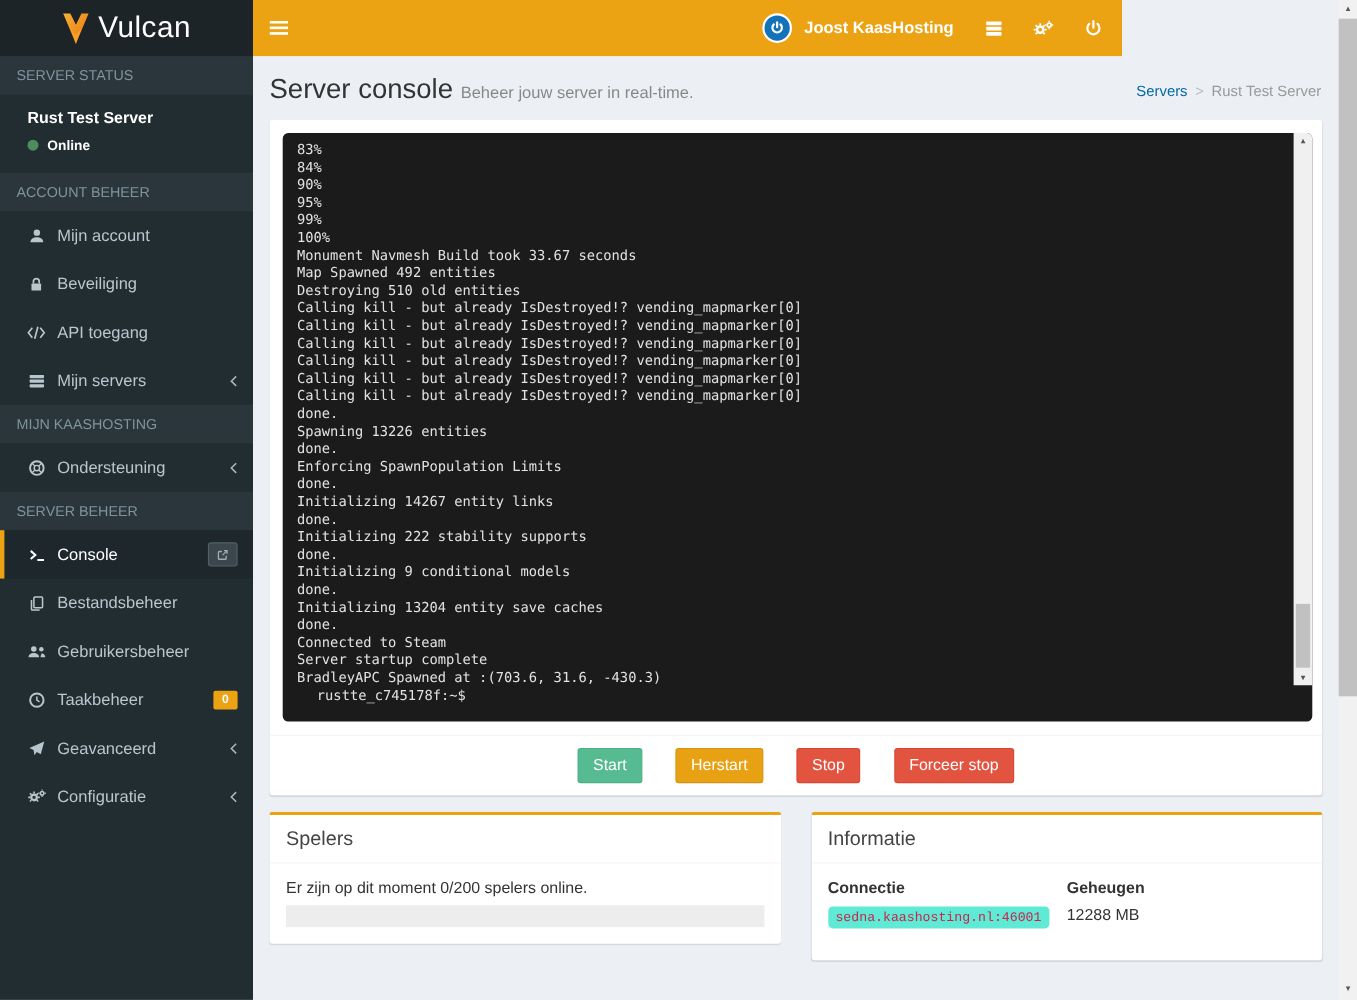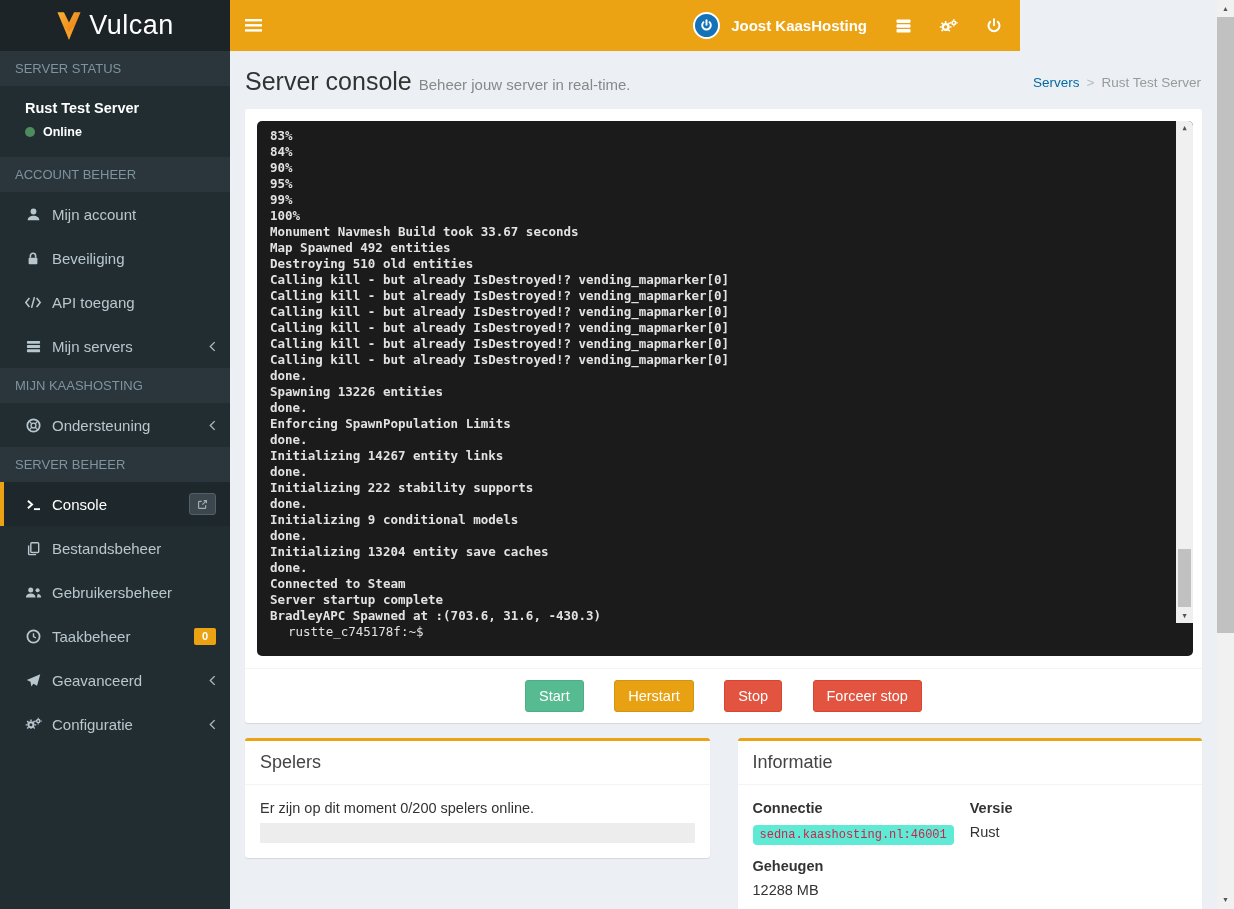--- a/index.html
+++ b/index.html
@@ -44,21 +44,21 @@
   .content-header h1 .sub { font-size:15px; color:#888; font-weight:400; margin-left:7px; }
   .breadcrumb { position:absolute; right:16px; top:24px; font-size:13.5px; color:#999; }
   .breadcrumb .bc-link { color:#0369a1; cursor:pointer; text-decoration:none; }
   .breadcrumb .sep { margin:0 7px; color:#b4bcc1; }
 
   .box { background:#fff; border-radius:3px; box-shadow:0 1px 1px rgba(0,0,0,0.1); margin:0 15px; }
   .box-body { padding:12px 9px 12px 12px; }
 
   .terminal { background:#1b1b1b; border-radius:5px; height:535px; position:relative; color:#e2e2e2; font-family:"DejaVu Sans Mono", monospace; font-size:12.5px; line-height:16px; cursor:text; }
   .term-lines { padding:7px 30px 0 13px; overflow:hidden; }
-  .term-line { white-space:pre;font-weight:bold; }
+  .term-line { white-space:pre; }
   .term-prompt { padding-left:31px; white-space:pre; }
   .term-scroll { position:absolute; top:0; right:0; width:17px; height:502px; background:#f0f0f0; border-top-right-radius:5px; cursor:default; }
   .scroll-arrow { position:absolute; left:0; width:17px; height:14px; color:#555; font-size:7px; text-align:center; line-height:14px; }
   .term-thumb { position:absolute; left:2px; width:13px; top:428px; height:58px; background:#c1c1c1; }
 
   .box-footer { border-top:1px solid #f4f4f4; padding:11px; text-align:center; }
   .btn { display:inline-block; padding:7px 13px; font-size:14.5px; color:#fff; border:1px solid transparent; border-radius:3px; margin:0 13px; cursor:pointer; font-family:inherit; }
   .btn-start   { background:#57bb91; border-color:#4caf85; }
   .btn-restart { background:#e8a112; border-color:#d49310; }
   .btn-stop, .btn-force { background:#e25340; border-color:#d84632; }
@@ -377,24 +377,20 @@
     </div>
     <div class="card">
       <div class="card-header">Informatie</div>
       <div class="card-body">
         <div class="info-grid">
           <div>
             <div class="info-label">Connectie</div>
             <span class="code">sedna.kaashosting.nl:46001</span>
           </div>
           <div>
-            <div class="info-label">Versie</div>
-            <div class="info-value">Rust</div>
-          </div>
-          <div>
             <div class="info-label">Geheugen</div>
             <div class="info-value">12288 MB</div>
           </div>
           <div></div>
         </div>
       </div>
     </div>
   </div>
 </main>
 

